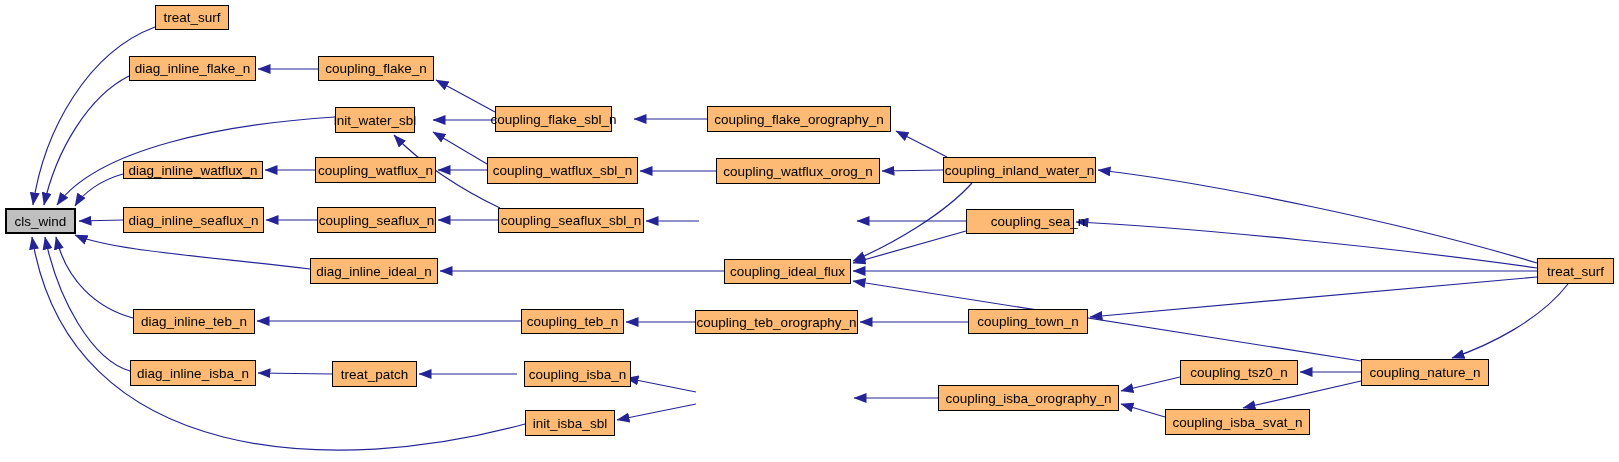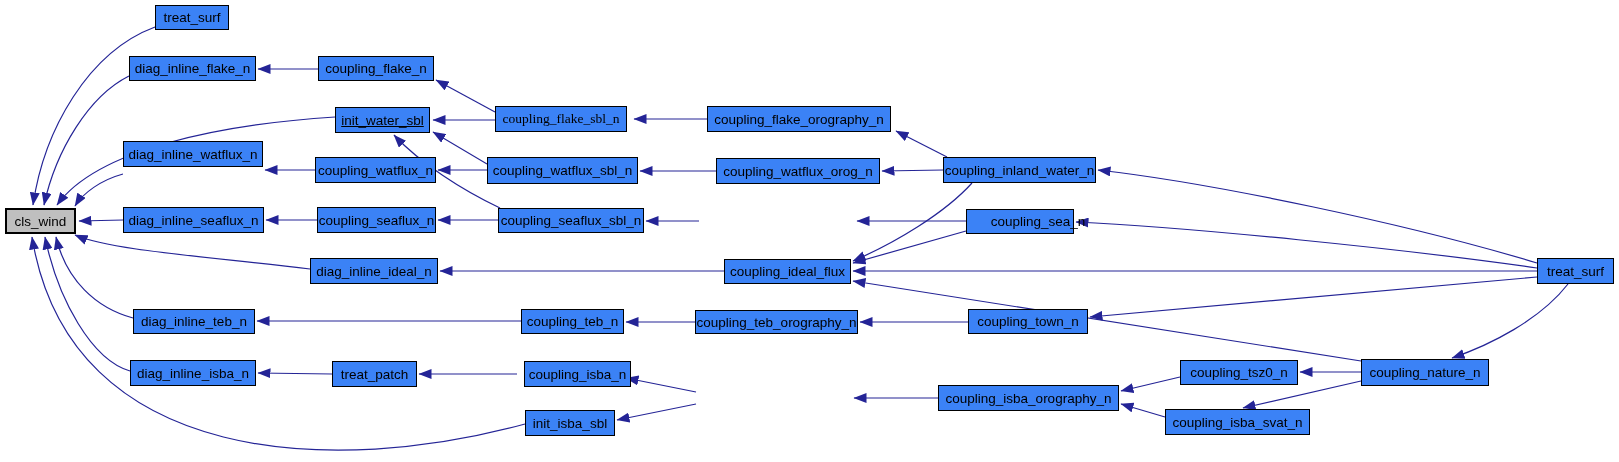--- a/index.html
+++ b/index.html
@@ -16,21 +16,21 @@
     left: 0; top: 0;
     width: 1619px; height: 462px;
   }
   .node {
     position: absolute;
     box-sizing: border-box;
     display: flex;
     align-items: center;
     justify-content: center;
     border: 1px solid #000000;
-    background: #3b82f6;
+    background: #fdba74;
     color: #000000;
     font-size: 13.5px;
     white-space: nowrap;
     cursor: pointer;
   }
   .node.highlight {
     background: #bfbfbf;
     border-width: 2px;
     cursor: default;
   }
@@ -92,24 +92,24 @@
       <path d="M1180,377 L1121,391" class="edge" stroke="#242496" marker-end="url(#arrow)"></path>
       <path d="M1165,417 L1121,404" class="edge" stroke="#242496" marker-end="url(#arrow)"></path>
       <path d="M1361,372 L1300,372" class="edge" stroke="#242496" marker-end="url(#arrow)"></path>
       <path d="M1361,381 L1243,408" class="edge" stroke="#242496" marker-end="url(#arrow)"></path>
       <path d="M1568,284 C1540,320 1490,345 1452,358" class="edge" stroke="#242496" marker-end="url(#arrow)"></path>
     </svg>
     <div class="node highlight" style="left: 5px; top: 208px; width: 71px; height: 26px;">cls_wind</div>
     <div class="node" style="left: 155px; top: 5px; width: 74px; height: 25px;">treat_surf</div>
     <div class="node" style="left: 129px; top: 56px; width: 127px; height: 25px;">diag_inline_flake_n</div>
     <div class="node" style="left: 318px; top: 56px; width: 116px; height: 25px;">coupling_flake_n</div>
-    <div class="node" style="left: 335px; top: 107px; width: 95px; height: 26px; text-decoration: underline;">init_water_sbl</div>
-    <div class="node" style="left: 495px; top: 106px; width: 132px; height: 26px; font-family: Liberation Serif, serif;">coupling_flake_sbl_n</div>
+    <div class="node" style="left: 335px; top: 107px; width: 80px; height: 26px;">init_water_sbl</div>
+    <div class="node" style="left: 495px; top: 106px; width: 117px; height: 26px;">coupling_flake_sbl_n</div>
     <div class="node" style="left: 707px; top: 106px; width: 184px; height: 26px;">coupling_flake_orography_n</div>
-    <div class="node" style="left: 123px; top: 141px; width: 140px; height: 26px;">diag_inline_watflux_n</div>
+    <div class="node" style="left: 123px; top: 161px; width: 140px; height: 18px;">diag_inline_watflux_n</div>
     <div class="node" style="left: 315px; top: 157px; width: 121px; height: 26px;">coupling_watflux_n</div>
     <div class="node" style="left: 487px; top: 157px; width: 151px; height: 27px;">coupling_watflux_sbl_n</div>
     <div class="node" style="left: 716px; top: 158px; width: 164px; height: 26px;">coupling_watflux_orog_n</div>
     <div class="node" style="left: 943px; top: 157px; width: 153px; height: 26px;">coupling_inland_water_n</div>
     <div class="node" style="left: 123px; top: 207px; width: 141px; height: 26px;">diag_inline_seaflux_n</div>
     <div class="node" style="left: 317px; top: 207px; width: 119px; height: 26px;">coupling_seaflux_n</div>
     <div class="node" style="left: 498px; top: 208px; width: 146px; height: 25px;">coupling_seaflux_sbl_n</div>
     <div class="node" style="left: 966px; top: 209px; width: 108px; height: 25px; padding-left: 36px;">coupling_sea_n</div>
     <div class="node" style="left: 310px; top: 258px; width: 128px; height: 26px;">diag_inline_ideal_n</div>
     <div class="node" style="left: 724px; top: 259px; width: 127px; height: 25px;">coupling_ideal_flux</div>

